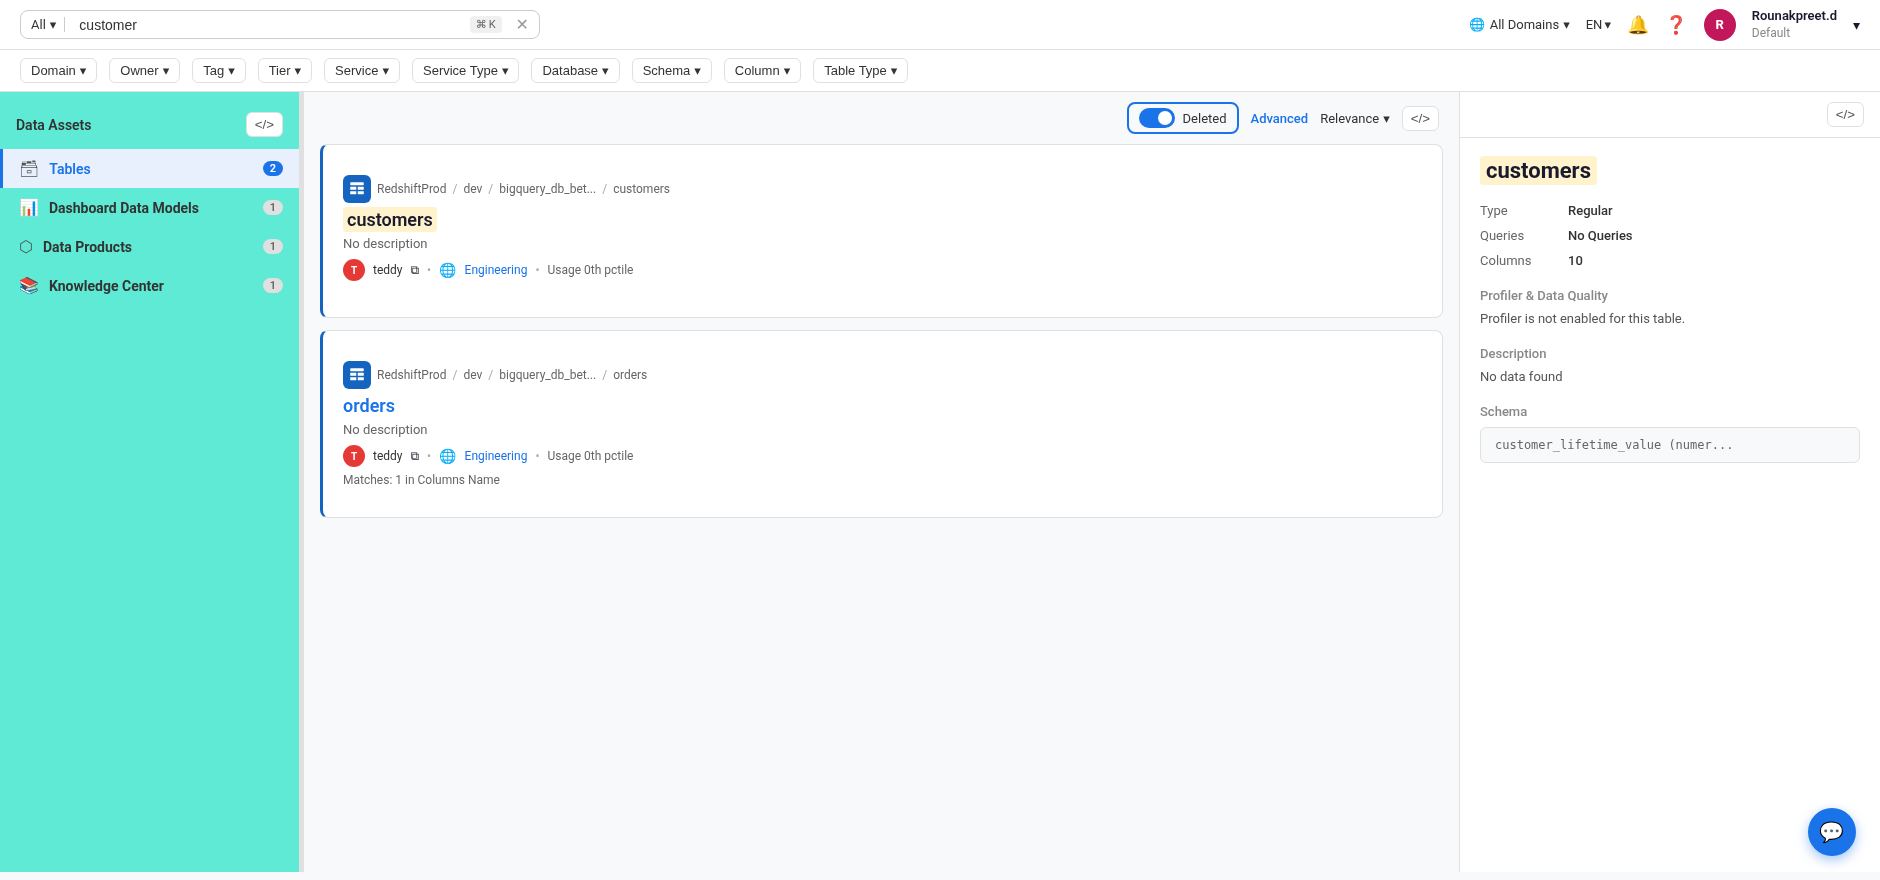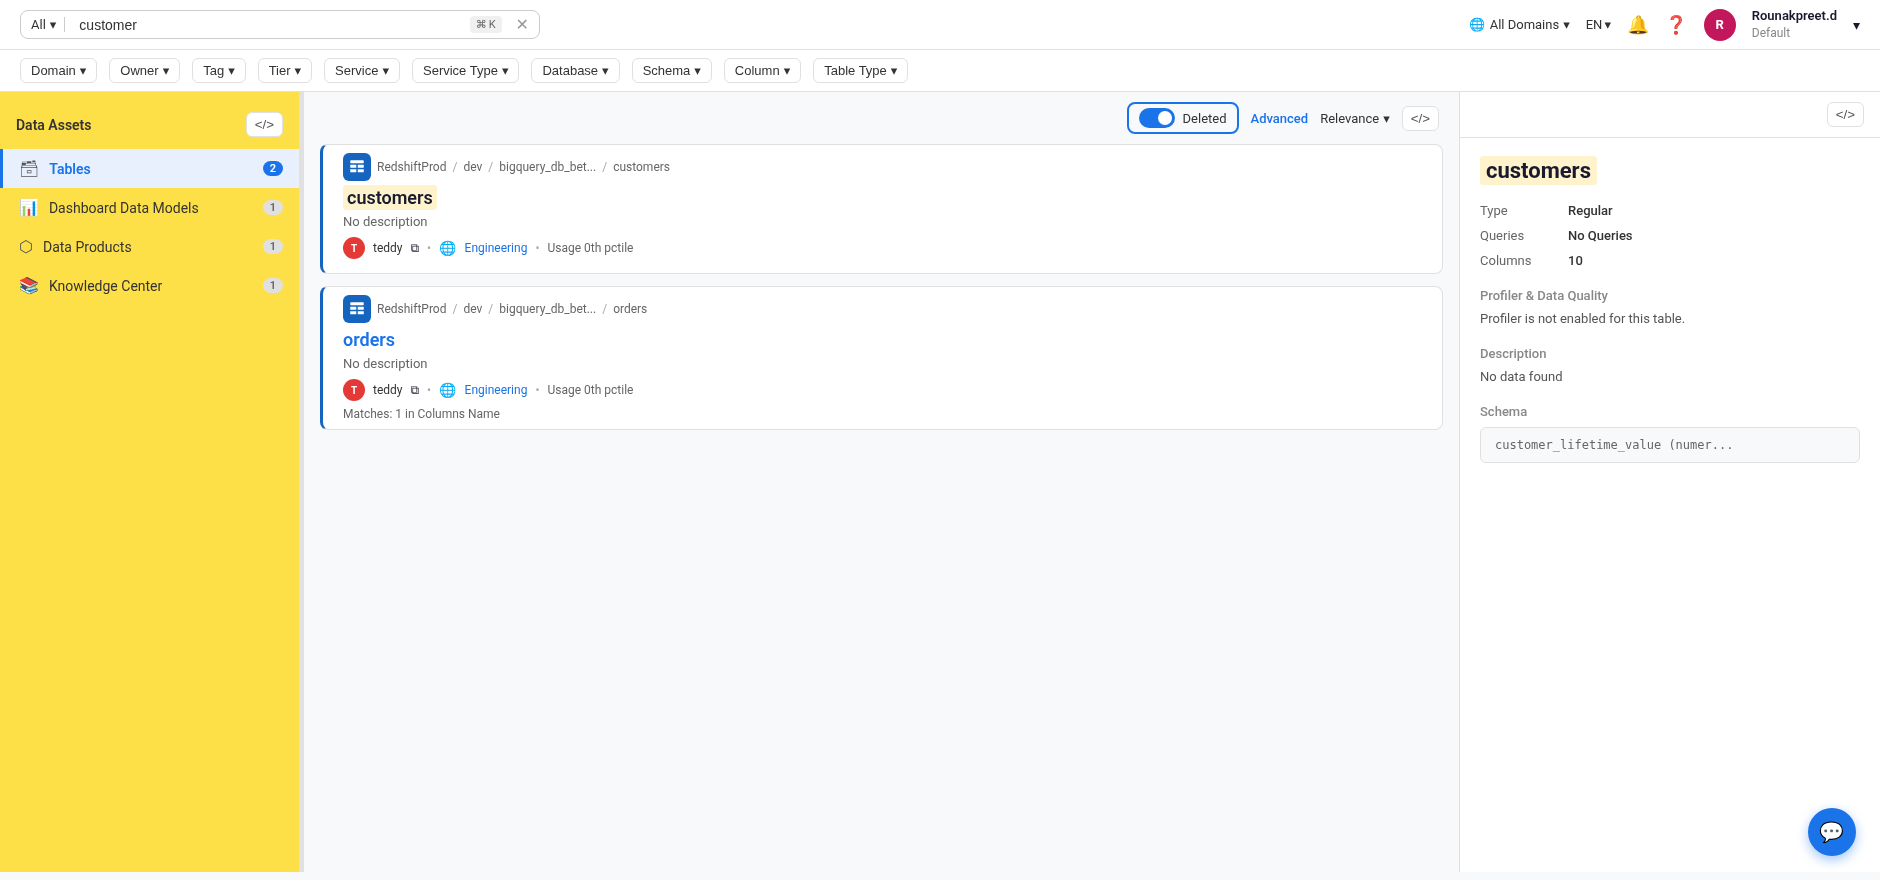--- a/index.html
+++ b/index.html
@@ -63,35 +63,35 @@
       font-size: 13px; color: #333; background: #fff;
     }
 
     
     .main-content {
       display: flex; height: calc(100vh - 100px);
     }
 
     
     .left-sidebar {
-      width: 300px; min-width: 300px; background: #fde047;
+      width: 300px; min-width: 300px; background: #5eead4;
       border-right: 1px solid #e0e0e0; padding: 12px 0; overflow-y: auto;
     }
     .sidebar-header {
       padding: 8px 16px 12px; font-weight: 600; font-size: 14px; color: #333;
       display: flex; align-items: center; justify-content: space-between;
     }
     .sidebar-item {
       display: flex; align-items: center; justify-content: space-between;
       padding: 10px 16px; cursor: pointer; border-left: 3px solid transparent;
     }
     .sidebar-item.active { background: #e8f0fe; border-left-color: #1a73e8; }
     .sidebar-item-left { display: flex; align-items: center; gap: 10px; }
     .sidebar-item-icon { font-size: 16px; color: #555; }
-    .sidebar-item-label { font-size: 14px; color: #333; }
+    .sidebar-item-label { font-size: 14px; color: #333; font-weight: bold; }
     .sidebar-item.active .sidebar-item-label { color: #1a73e8; font-weight: 600; }
     .sidebar-badge {
       background: #1a73e8; color: #fff; border-radius: 10px;
       padding: 1px 7px; font-size: 11px; font-weight: 600;
     }
     .sidebar-badge.gray {
       background: #e0e0e0; color: #666;
     }
 
     
@@ -129,21 +129,21 @@
       font-size: 13px; color: #333;
     }
     .expand-btn {
       border: 1px solid #e0e0e0; border-radius: 6px; padding: 4px 8px;
       cursor: pointer; background: #fff; color: #555;
     }
 
     
     .result-card {
       background: #fff; margin: 0 16px 12px; border-radius: 8px;
-      border: 1px solid #e0e0e0; padding: 8px 20px; cursor: pointer;
+      border: 1px solid #e0e0e0; padding: 30px 20px; cursor: pointer;
       border-left: 3px solid #1565c0;
     }
     .result-card:first-child { margin-top: 8px; }
     .card-breadcrumb {
       display: flex; align-items: center; gap: 6px; margin-bottom: 6px; font-size: 12px; color: #666;
     }
     .card-icon {
       width: 28px; height: 28px; background: #1565c0; border-radius: 6px;
       display: flex; align-items: center; justify-content: center;
     }

